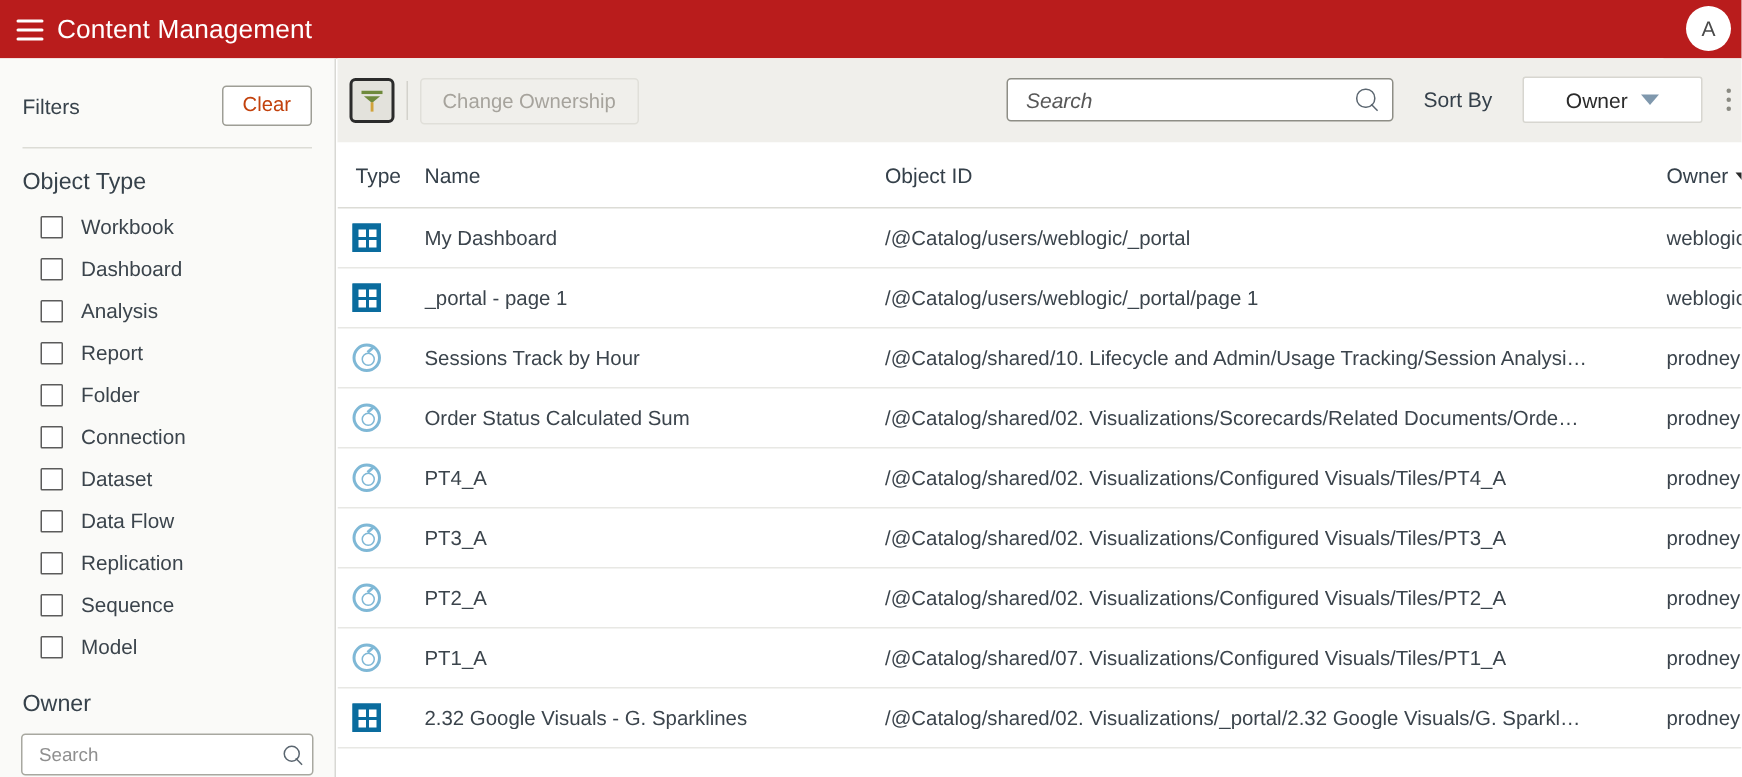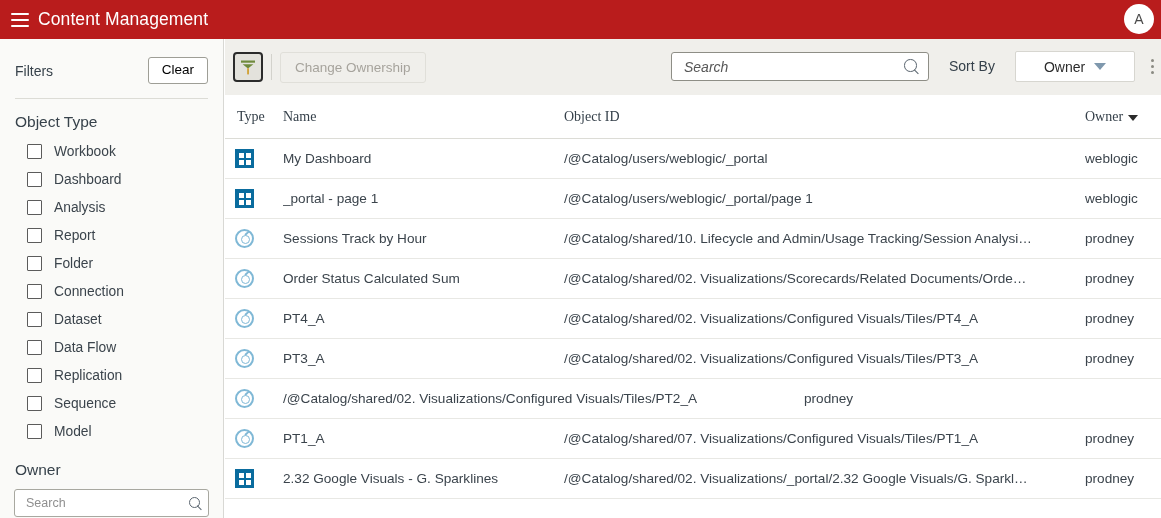--- a/index.html
+++ b/index.html
@@ -62,21 +62,21 @@
     height: 50px;
   }
   .filters-title {
     font-size: 14px; color: #37424b;
   }
   .clear-btn {
     border: 1px solid #9e9e96;
     background: #ffffff;
     border-radius: 3px;
     font-size: 13.5px;
-    color: #000000;
+    color: #c2410c;
     padding: 5px 13px 6px 13px;
     font-family: "Liberation Sans", sans-serif;
     cursor: pointer;
     line-height: 1;
   }
   .sidebar-divider {
     margin: 9px 15px 0 15px;
     height: 1px; background: #dcdcd6;
   }
   .section-title {
@@ -229,34 +229,33 @@
     position: absolute; left: 0; top: 56px;
     width: 936px; height: 423px;
     background: #ffffff;
     overflow: hidden;
   }
   .thead {
     display: flex; align-items: center;
     height: 44px;
     border-bottom: 1px solid #dcdcd6;
     padding-left: 0;
-    font-family: Liberation Serif, serif;
   }
   .thead .th {
     font-size: 14px; color: #35404a;
   }
   .row {
     display: flex; align-items: center;
     height: 40px;
     border-bottom: 1px solid #e8e8e4;
     cursor: pointer;
   }
   .c-type  { width: 58px; flex: 0 0 auto; padding-left: 10px; display: flex; align-items: center; }
   .c-name  { width: 281px; flex: 0 0 auto; padding-right: 10px; }
-  .c-objid { width: 521px; flex: 0 0 auto; padding-right: 10px; }
+  .c-objid { width: 521px; flex: 0 0 auto; padding-right: 10px; margin-left: 26px; }
   .c-owner { width: 76px; flex: 0 0 auto; }
 
   .cell-text {
     font-size: 13.6px; color: #3b444c;
     white-space: nowrap; overflow: hidden; text-overflow: ellipsis;
     display: block;
   }
   .thead .c-type { padding-left: 12px; }
   .thead .c-owner { display: flex; align-items: center; gap: 5px; justify-content: flex-start; }
   .sort-caret {
@@ -516,20 +515,23 @@
           </div>
         <div class="c-owner">
             <span class="cell-text">prodney</span>
           </div>
       </div>
 
       <div class="row">
         <div class="c-type">
           <span class="icon-analysis"></span>
         </div>
+        <div class="c-name">
+            <span class="cell-text">PT2_A</span>
+          </div>
         <div class="c-objid">
             <span class="cell-text">/@Catalog/shared/02. Visualizations/Configured Visuals/Tiles/PT2_A</span>
           </div>
         <div class="c-owner">
             <span class="cell-text">prodney</span>
           </div>
       </div>
 
       <div class="row">
         <div class="c-type">

